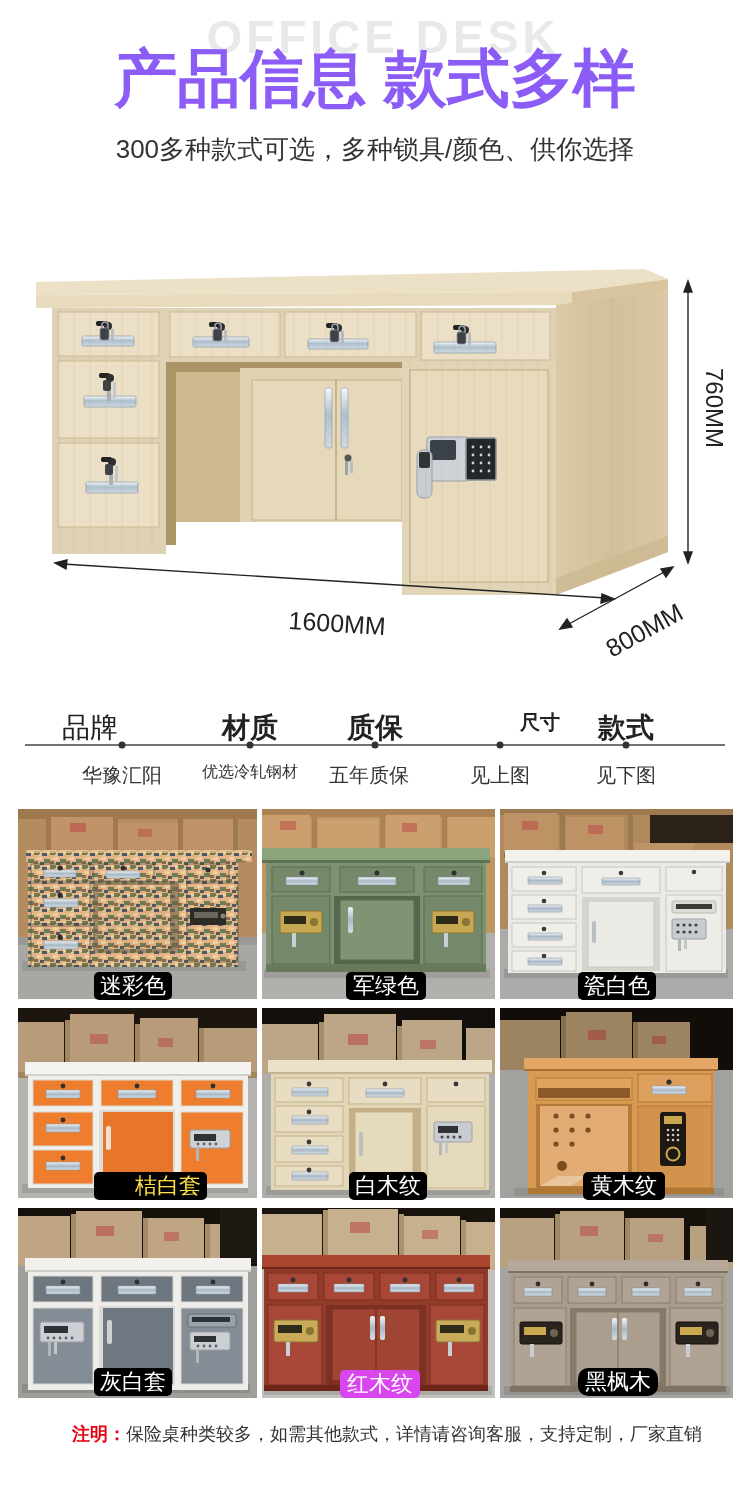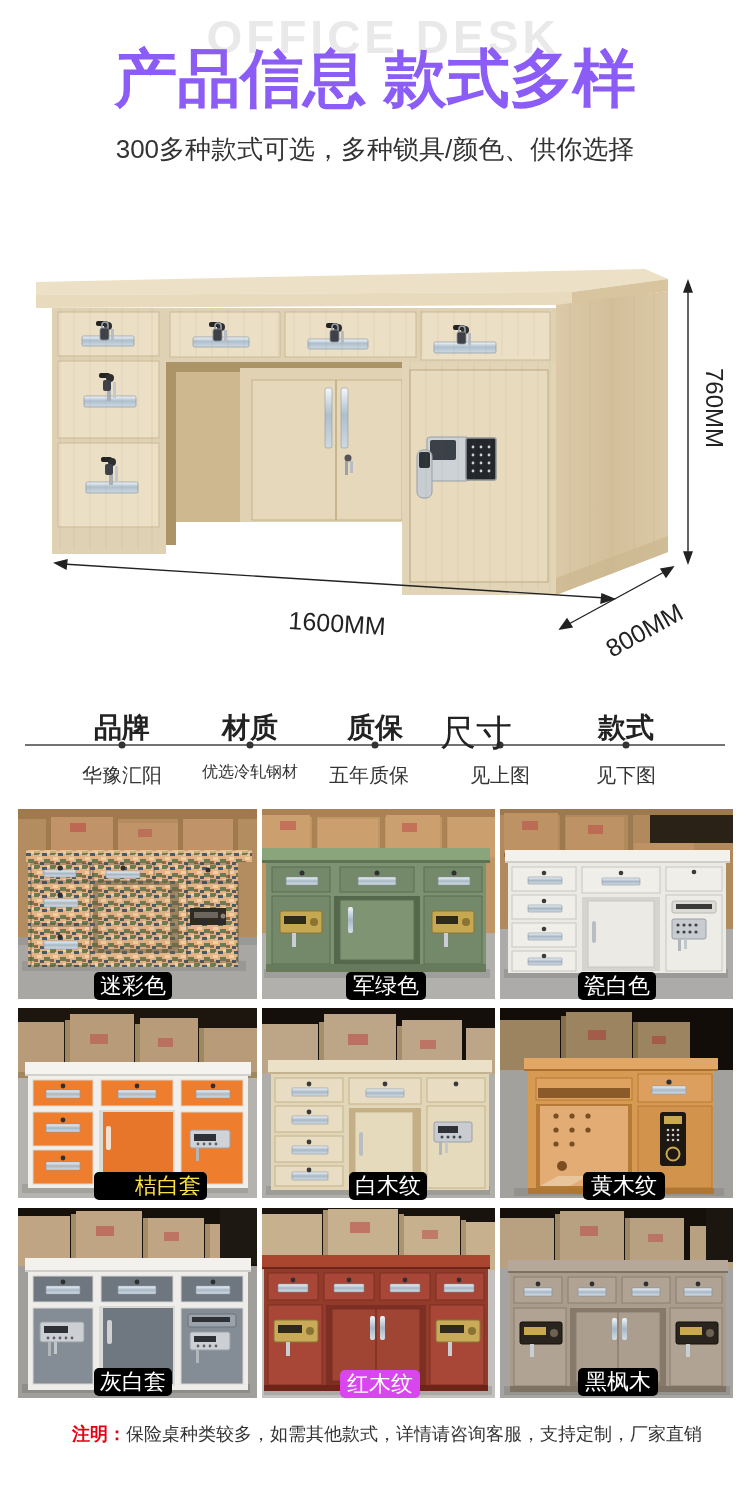--- a/index.html
+++ b/index.html
@@ -238,27 +238,27 @@
 
 <svg class="abs" style="left:0;top:700px;" width="750" height="100" xmlns="http://www.w3.org/2000/svg">
   <line x1="25" y1="45" x2="725" y2="45" stroke="#444" stroke-width="1.3"></line>
   <circle cx="122" cy="45" r="3.5" fill="#333"></circle>
   <circle cx="250" cy="45" r="3.5" fill="#333"></circle>
   <circle cx="375" cy="45" r="3.5" fill="#333"></circle>
   <circle cx="500" cy="45" r="3.5" fill="#333"></circle>
   <circle cx="626" cy="45" r="3.5" fill="#333"></circle>
 </svg>
 
-<div class="abs" style="left:62px;top:709px;width:120px;text-align:center;font-size:28px;font-weight:bold;color:#222;">品牌</div>
+<div class="abs" style="left:62px;top:709px;width:120px;font-size:28px;font-weight:normal;color:#222;">品牌</div>
 
 <div class="abs" style="left:190px;top:709px;width:120px;text-align:center;font-size:28px;font-weight:bold;color:#222;">材质</div>
 
 <div class="abs" style="left:315px;top:709px;width:120px;text-align:center;font-size:28px;font-weight:bold;color:#222;">质保</div>
 
-<div class="abs" style="left:440px;top:709px;width:120px;text-align:left;font-size:36px;font-weight:normal;color:#222;">尺寸</div>
+<div class="abs" style="left:440px;top:709px;width:120px;text-align:right;font-size:20px;font-weight:bold;color:#222;">尺寸</div>
 
 <div class="abs" style="left:566px;top:709px;width:120px;text-align:center;font-size:28px;font-weight:bold;color:#222;">款式</div>
 
 <div class="abs" style="left:42px;top:762px;width:160px;text-align:center;font-size:20px;color:#333;">华豫汇阳</div>
 
 <div class="abs" style="left:170px;top:762px;width:160px;text-align:center;font-size:16px;color:#333;">优选冷轧钢材</div>
 
 <div class="abs" style="left:289px;top:762px;width:160px;text-align:center;font-size:20px;color:#333;">五年质保</div>
 
 <div class="abs" style="left:420px;top:762px;width:160px;text-align:center;font-size:20px;color:#333;">见上图</div>
@@ -952,15 +952,15 @@
           <circle cx="92" cy="76" r="2.4"></circle>
           <circle cx="146" cy="76" r="2.4"></circle>
           <circle cx="198" cy="76" r="2.4"></circle>
 </g>
 
 <rect x="10" y="178" width="216" height="6" fill="#7e7264"></rect>
 </g>
 </svg>
 </div>
 
-<div class="abs" style="left:578px;top:1368px;width:80px;height:28px;background:#000;border-radius:5px;color:#fff;font-size:22px;text-align:center;line-height:28px;">黑枫木</div>
+<div class="abs" style="left:578px;top:1368px;width:80px;height:28px;background:#000;border-radius:10px;color:#fff;font-size:22px;text-align:center;line-height:28px;">黑枫木</div>
 
 <div class="abs" style="left:12px;top:1422px;width:750px;text-align:center;font-size:18px;color:#333;"><span style="color:#e60012;font-weight:bold;">注明：</span>保险桌种类较多，如需其他款式，详情请咨询客服，支持定制，厂家直销</div>
 
 </body></html>

